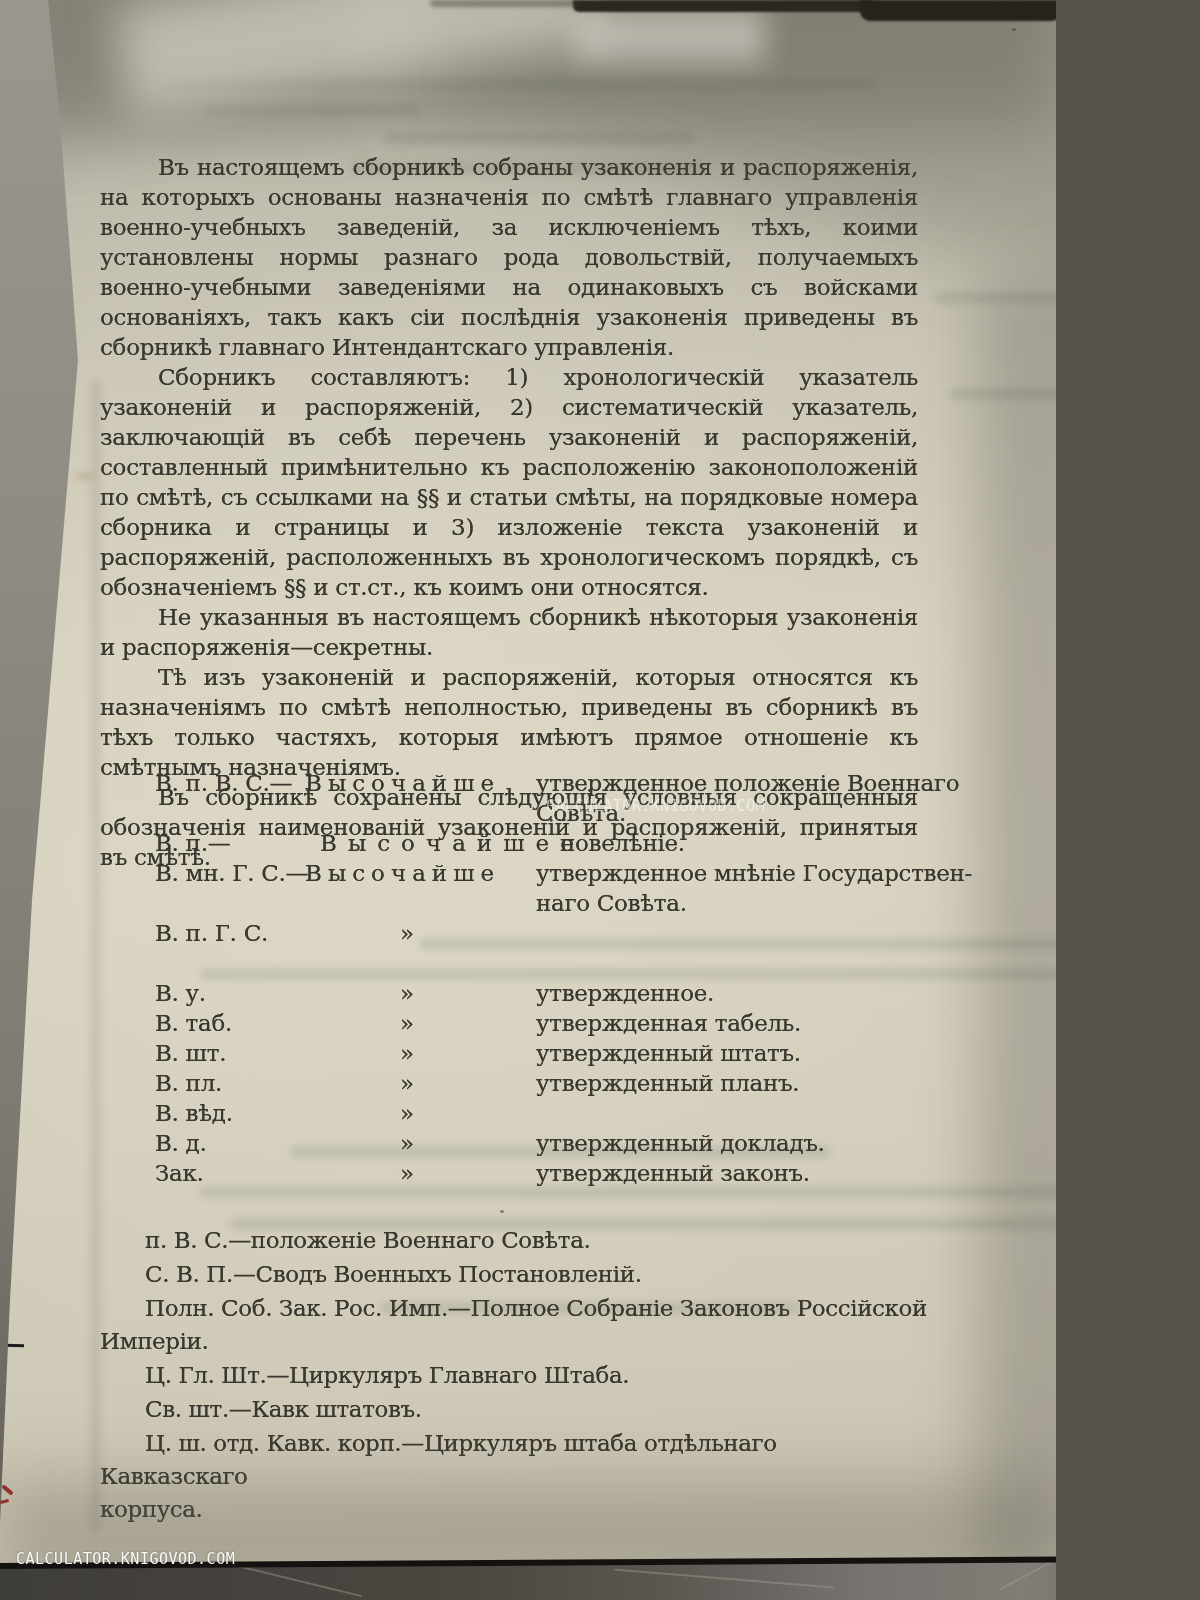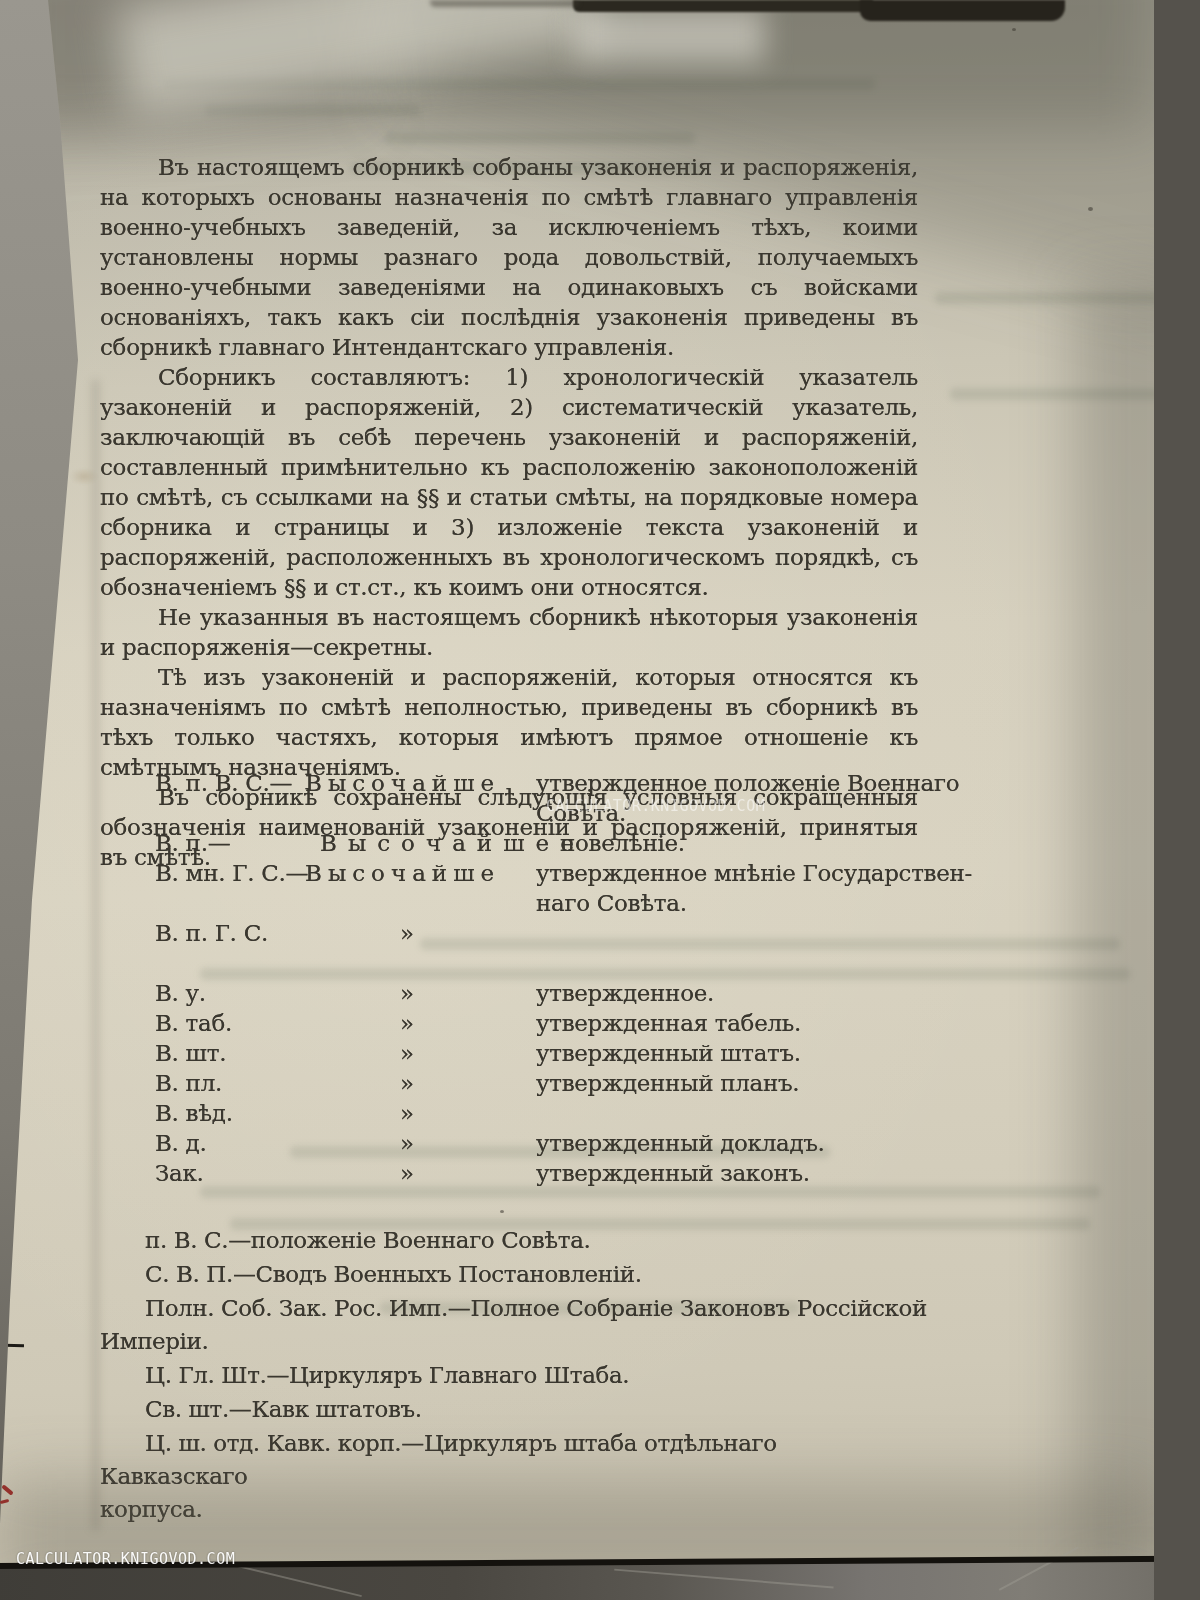--- a/index.html
+++ b/index.html
@@ -2,21 +2,21 @@
 <html><head>
 <meta charset="utf-8">
 <style>
   html,body{margin:0;padding:0;}
   body{
     width:1200px;height:1600px;overflow:hidden;
     font-family:"DejaVu Serif","Liberation Serif",serif;
     background:#55524c;
   }
   .photo{
-    position:relative;width:1154px;height:1600px;overflow:hidden;
+    position:relative;width:1056px;height:1600px;overflow:hidden;
     background:linear-gradient(to bottom,#9a978f 0%,#8e8b83 35%,#7d7a72 70%,#605d56 100%);
   }
   
   .page{
     position:absolute;inset:0;
     clip-path:polygon(48px 0,1200px 0,1200px 1560px,0 1570px,0 1524px,10px 1300px,32px 900px,78px 360px,60px 120px);
     background:
       radial-gradient(ellipse at 35% 45%, rgba(255,252,238,0.14), transparent 62%),
       linear-gradient(178deg,#aeab9e 0%,#bcb8a9 10%,#cbc6b5 24%,#d6d0be 40%,#d8d2c0 55%,#d4cebc 70%,#cfc9b7 85%,#c3bdab 100%);
   }

